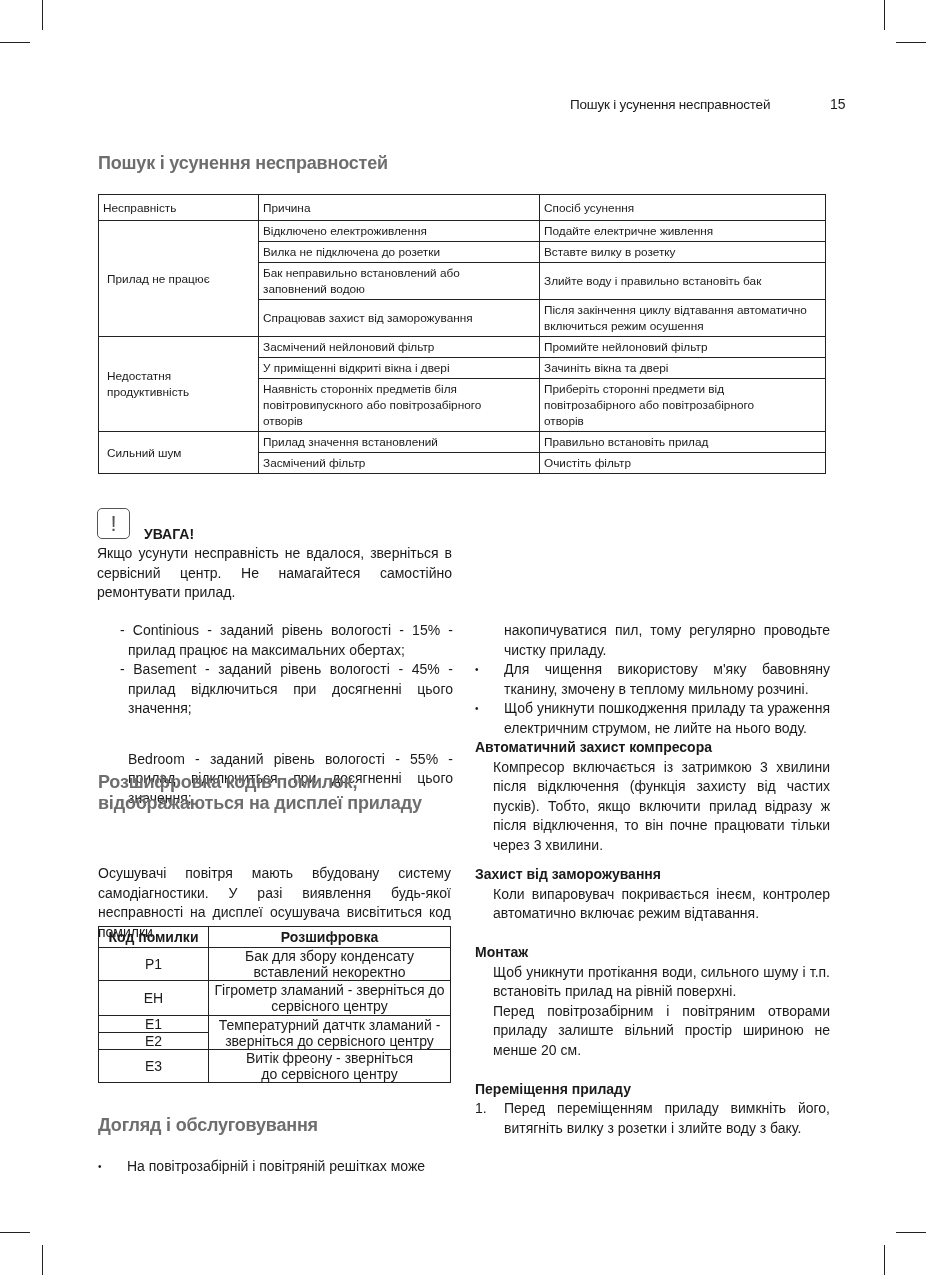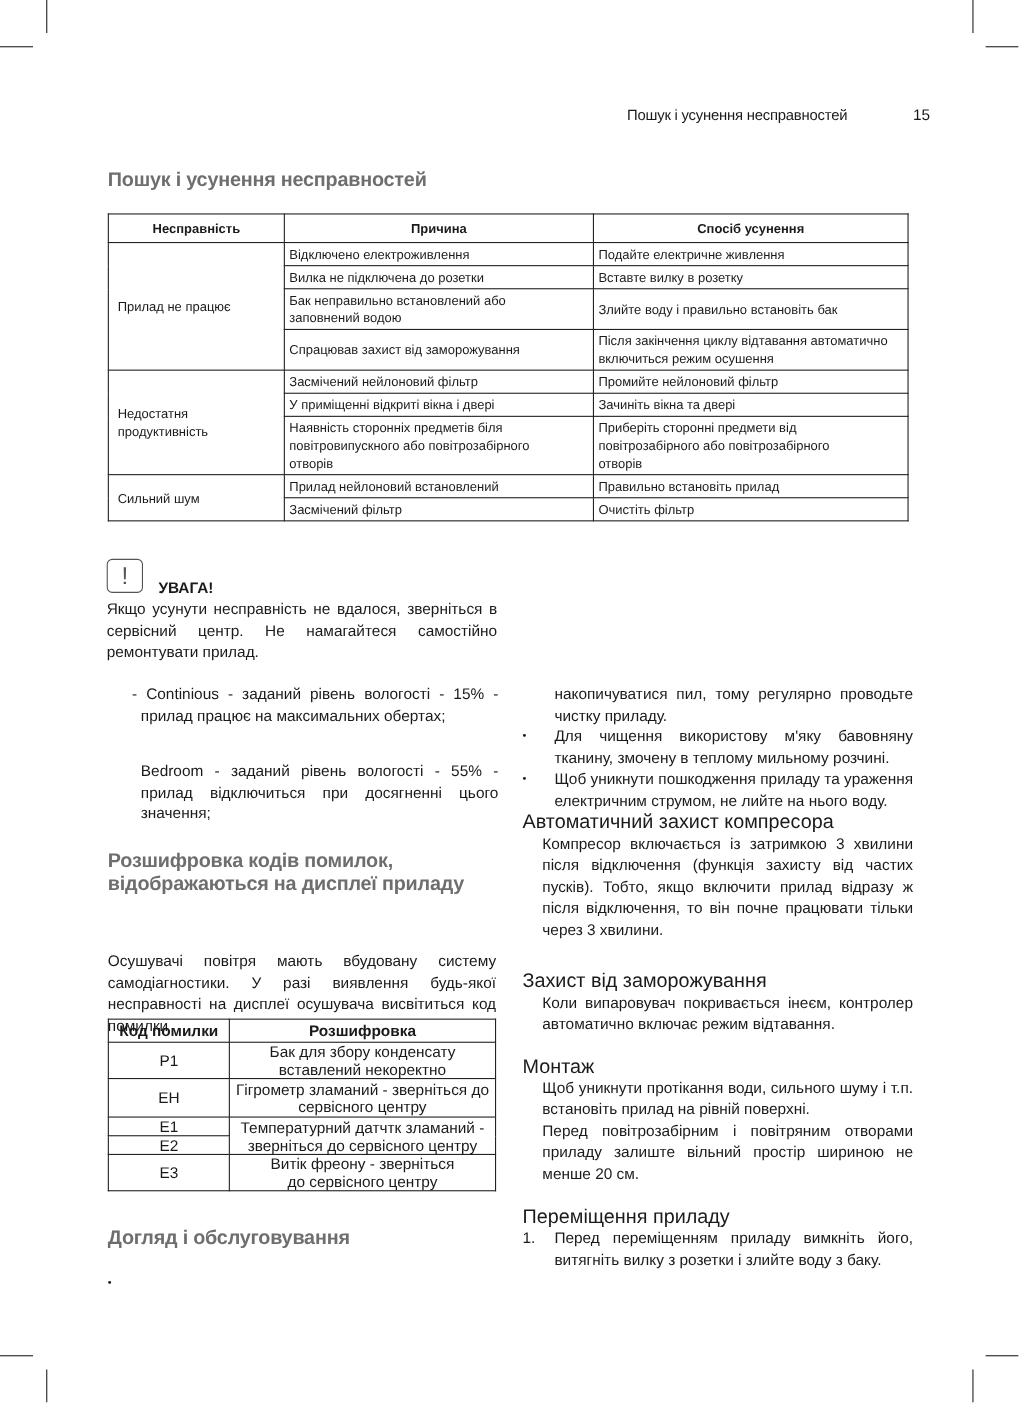--- a/index.html
+++ b/index.html
@@ -9,21 +9,21 @@
   .crop.v { width:1px; height:30px; }
   .crop.h { height:1px; width:30px; }
 
   .running-header { position:absolute; top:97px; left:570px; font-size:13.5px; letter-spacing:-0.2px; }
   .page-num { position:absolute; top:96px; left:830px; font-size:14px; }
 
   .section-title { position:absolute; color:#6e6e6e; font-weight:bold; font-size:18px; letter-spacing:-0.2px; margin:0; line-height:21px; }
 
   table.trouble { position:absolute; left:98px; top:194px; width:728px; border-collapse:collapse; font-size:11.8px; }
   table.trouble th, table.trouble td { border:1px solid #222; padding:2px 4px; text-align:left; vertical-align:middle; line-height:16px; }
-  table.trouble th { text-align:center; font-weight:bold; height:25px; padding:0 4px; }
+  table.trouble th { font-weight:normal; height:25px; padding:0 4px; }
   table.trouble td.issue { padding-left:8px; }
 
   .warning { position:absolute; left:97px; top:508px; width:355px; }
   .warn-icon { position:absolute; left:0; top:0; width:33px; height:31px; border:1.5px solid #555; border-radius:5px; box-sizing:border-box; text-align:center; font-size:22px; color:#555; line-height:29px; font-weight:normal; }
   .warn-title { position:absolute; left:47px; top:18px; font-weight:bold; font-size:14px; }
   .warn-text { position:absolute; left:0; top:36px; width:355px; font-size:14px; line-height:19.5px; text-align:justify; }
 
   .body-text { font-size:14px; line-height:19.5px; text-align:justify; }
   .modes { position:absolute; left:120px; top:621px; width:333px; }
   .modes .mode { padding-left:8px; text-indent:-8px; margin:0; }
@@ -34,21 +34,21 @@
   table.codes { position:absolute; left:98px; top:926px; width:353px; border-collapse:collapse; font-size:14px; }
   table.codes th, table.codes td { border:1px solid #222; text-align:center; line-height:16px; padding:1px 3px; }
   table.codes th { font-weight:bold; height:20px; padding:0 3px; }
   table.codes td.code { width:103px; }
 
   .care-bullet { position:absolute; left:98px; top:1157px; width:355px; }
   .bul { position:relative; padding-left:29px; }
   .bul .dot { position:absolute; left:0; top:0; font-size:10px; }
 
   .col2 { position:absolute; left:475px; width:355px; }
-  .sub { font-weight:normal; font-size:18px; line-height:19.5px; margin:0; }
+  .sub { font-weight:bold; font-size:14px; line-height:19.5px; margin:0; }
   .indent { padding-left:18px; }
 </style>
 </head>
 <body>
 
 <div class="crop v" style="left:42px;top:0;"></div>
 <div class="crop h" style="left:0;top:42px;"></div>
 <div class="crop v" style="left:884px;top:0;"></div>
 <div class="crop h" style="left:896px;top:42px;"></div>
 <div class="crop h" style="left:0;top:1232px;"></div>
@@ -100,38 +100,39 @@
     <tr>
       <td>У приміщенні відкриті вікна і двері</td>
       <td>Зачиніть вікна та двері</td>
     </tr>
     <tr>
       <td style="padding-right:20px">Наявність сторонніх предметів біля повітровипускного або повітрозабірного отворів</td>
       <td style="padding-right:36px">Приберіть сторонні предмети від повітрозабірного або повітрозабірного отворів</td>
     </tr>
     <tr>
       <td class="issue" rowspan="2">Сильний шум</td>
-      <td>Прилад нейлоновий встановлений</td>
+      <td>Прилад значення встановлений</td>
       <td>Правильно встановіть прилад</td>
     </tr>
     <tr>
       <td>Засмічений фільтр</td>
       <td>Очистіть фільтр</td>
     </tr>
   </tbody>
 </table>
 
 <div class="warning">
   <div class="warn-icon">!</div>
   <div class="warn-title">УВАГА!</div>
   <div class="warn-text">Якщо усунути несправність не вдалося, зверніться в сервісний центр. Не намагайтеся самостійно ремонтувати прилад.</div>
 </div>
 
 <div class="modes body-text">
   <p class="mode">- Continious - заданий рівень вологості - 15% - прилад працює на максимальних обертах;</p>
+  <p class="mode">- Basement - заданий рівень вологості - 45% - прилад відключиться при досягненні цього значення;</p>
   <p class="mode noindent">Bedroom - заданий рівень вологості - 55% - прилад відключиться при досягненні цього значення;</p>
 </div>
 
 <h2 class="section-title" style="left:98px;top:772px;">
   <span>Розшифровка кодів помилок,</span><br>
   <span>відображаються на дисплеї приладу</span>
 </h2>
 <div class="codes-intro body-text">Осушувачі повітря мають вбудовану систему самодіагностики. У разі виявлення будь-якої несправності на дисплеї осушувача висвітиться код помилки</div>
 
 <table class="codes">
@@ -161,40 +162,41 @@
       <td class="code">E3</td>
       <td style="padding:0 30px">Витік фреону - зверніться до сервісного центру</td>
     </tr>
   </tbody>
 </table>
 
 <h2 class="section-title" style="left:98px;top:1115px;">Догляд і обслуговування</h2>
 <div class="care-bullet body-text">
   <div class="bul">
     <span class="dot">•</span>
+    <span>На повітрозабірній і повітряній решітках може</span>
   </div>
 </div>
 
 <div class="col2 body-text" style="top:621px;">
   <div class="bul">
     <span>накопичуватися пил, тому регулярно проводьте чистку приладу.</span>
   </div>
   <div class="bul">
     <span class="dot">•</span>
     <span>Для чищення використову м'яку бавовняну тканину, змочену в теплому мильному розчині.</span>
   </div>
   <div class="bul">
     <span class="dot">•</span>
     <span>Щоб уникнути пошкодження приладу та ураження електричним струмом, не лийте на нього воду.</span>
   </div>
 
   <p class="sub">Автоматичний захист компресора</p>
   <div class="indent">Компресор включається із затримкою 3 хвилини після відключення (функція захисту від частих пусків). Тобто, якщо включити прилад відразу ж після відключення, то він почне працювати тільки через 3 хвилини.</div>
 
-  <p class="sub" style="margin-top:27px">Захист від заморожування</p>
+  <p class="sub" style="margin-top:10px">Захист від заморожування</p>
   <div class="indent">Коли випаровувач покривається інеєм, контролер автоматично включає режим відтавання.</div>
 
   <p class="sub" style="margin-top:19.5px">Монтаж</p>
   <div class="indent">Щоб уникнути протікання води, сильного шуму і т.п. встановіть прилад на рівній поверхні.</div>
   <div class="indent">Перед повітрозабірним і повітряним отворами приладу залиште вільний простір шириною не менше 20 см.</div>
 
   <p class="sub" style="margin-top:19.5px">Переміщення приладу</p>
   <div class="bul">
     <span class="dot" style="font-size:14px">1.</span>
     <span>Перед переміщенням приладу вимкніть його, витягніть вилку з розетки і злийте воду з баку.</span>

